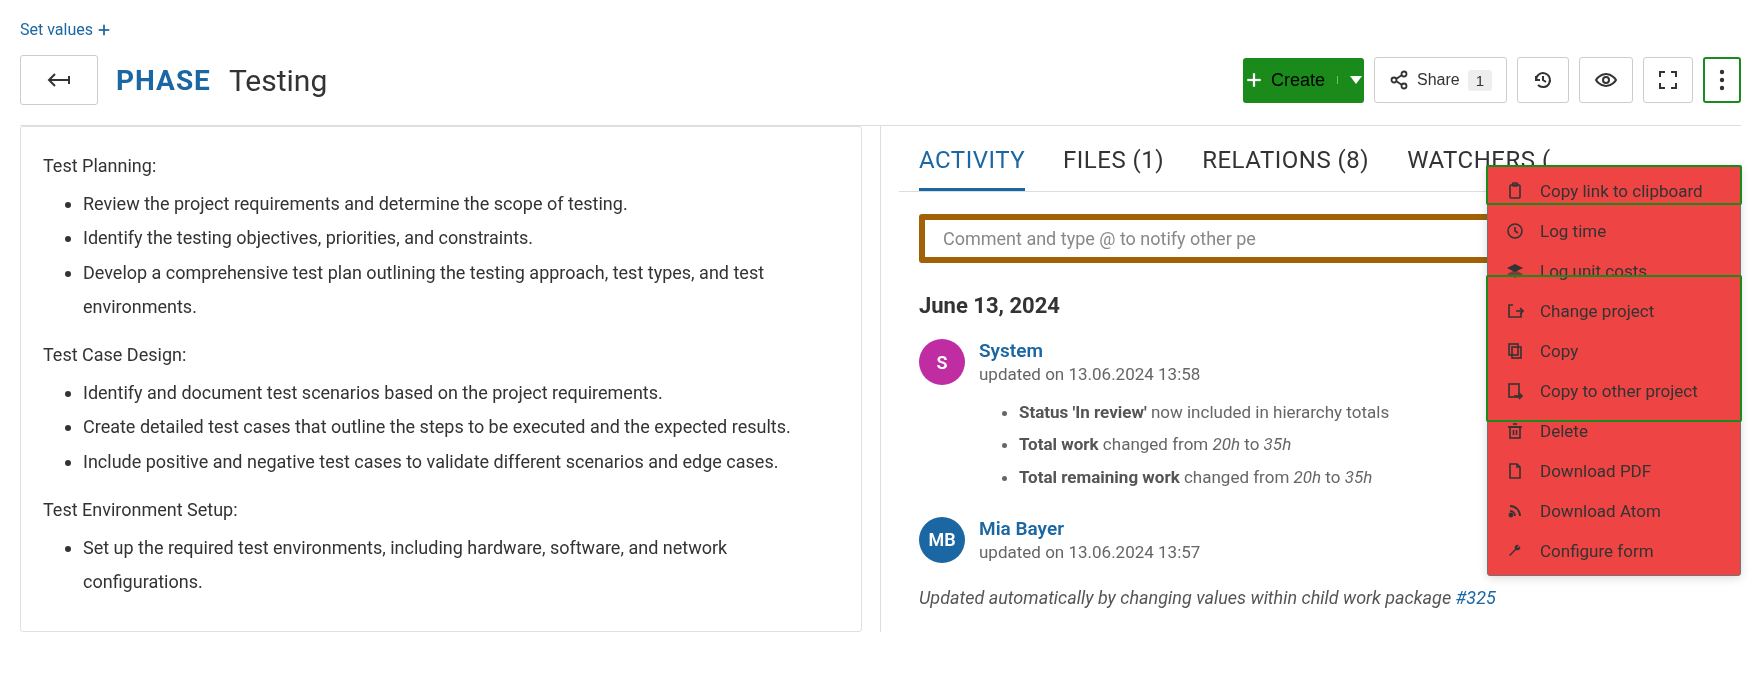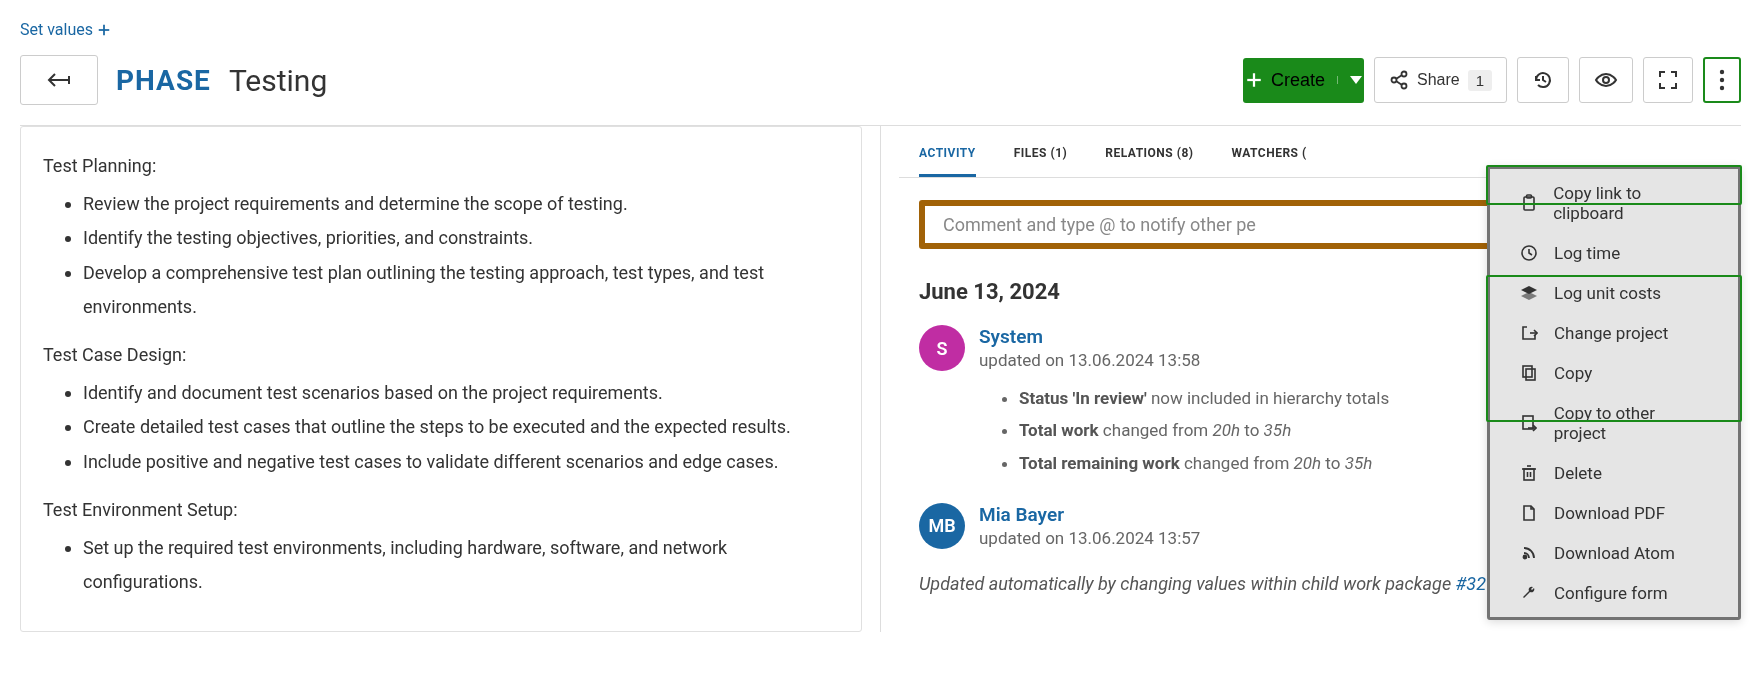--- a/index.html
+++ b/index.html
@@ -22,40 +22,40 @@
 .status-chip { background: #3dd0e0; border-radius: 3px; padding: 10px 14px; font-size: 18px; font-weight: 600; color: #1a3a3f; display: flex; align-items: center; gap: 10px; cursor: pointer; }
 .meta-text { font-size: 16px; color: #555; }
 .assign-btn { margin-left: auto; border: 1px solid #ccc; background: #fff; border-radius: 3px; padding: 12px 18px; font-size: 17px; cursor: pointer; }
 .main-split { display: flex; gap: 0; }
 .left-col { flex: 1; padding-right: 18px; }
 .right-col { flex: 1; border-left: 1px solid #ddd; padding-left: 18px; position: relative; }
 .desc-box { border: 1px solid #e0e0e0; border-radius: 3px; padding: 18px 22px; font-size: 18px; line-height: 1.9; }
 .desc-box ul { padding-left: 40px; margin: 4px 0 14px 0; }
 .desc-box .section-head { margin-top: 4px; }
 .tabs { display: flex; gap: 38px; border-bottom: 1px solid #ddd; padding: 6px 0 0 20px; }
-.tab { font-size: 12px; font-weight: 700; color: #333; padding: 14px 0; cursor: pointer; letter-spacing: 0.5px; }
+.tab { font-size: 24px; font-weight: 400; color: #333; padding: 14px 0; cursor: pointer; letter-spacing: 0.5px; }
 .tab.active { color: #1a67a3; border-bottom: 3px solid #1a67a3; }
 .comment-box { border: 6px solid #a16207; border-radius: 3px; padding: 8px 18px; color: #888; font-size: 18px; margin: 22px 0px 22px 20px; }
 .activity-date-row { display: flex; align-items: center; justify-content: space-between; margin: 10px 0 14px 0; padding: 0 4px 0 20px; }
 .activity-date { font-size: 22px; font-weight: 700; }
 .filter-icon-btn { border: 1px solid #ccc; background: #fff; border-radius: 3px; width: 40px; height: 40px; display: flex; align-items: center; justify-content: center; cursor: pointer; }
 .activity-item { display: flex; gap: 14px; margin-bottom: 24px; padding-left: 20px; position: relative; }
 .avatar { width: 46px; height: 46px; border-radius: 50%; display: flex; align-items: center; justify-content: center; color: #fff; font-weight: 600; font-size: 18px; flex-shrink: 0; }
 .avatar.system { background: #c02da3; }
 .avatar.mb { background: #1a67a3; }
 .activity-body { flex: 1; }
 .activity-author { color: #1a67a3; font-size: 19px; font-weight: 600; }
 .activity-ts { color: #666; font-size: 17px; margin-top: 2px; }
 .activity-ref { color: #1a67a3; font-size: 17px; position: absolute; right: 4px; top: 2px; }
 .diff-list { list-style: disc; padding-left: 40px; margin-top: 12px; color: #666; font-size: 17px; line-height: 1.9; }
 .diff-list b { color: #555; }
 .diff-list i { font-style: italic; }
 .auto-note { font-style: italic; color: #555; font-size: 18px; padding-left: 20px; margin-top: 6px; }
 .auto-note a { color: #1a67a3; text-decoration: none; }
-.dropdown-menu { position: absolute; top: 109px; right: 0; width: 254px; background: #e5e5e5; border: 3px solid #737373; border-radius: 3px; box-shadow: 0 2px 10px rgba(0,0,0,0.15); z-index: 100; padding: 4px 12px; }
+.dropdown-menu { position: absolute; top: 109px; right: 0; width: 254px; background: #ef4444; border: 1px solid #737373; border-radius: 3px; box-shadow: 0 2px 10px rgba(0,0,0,0.15); z-index: 100; padding: 4px 0; }
 .dropdown-item { display: flex; align-items: center; gap: 14px; padding: 10px 16px; font-size: 17px; cursor: pointer; }
 .highlight-green-first { position: absolute; border: 2px solid #1a8a1a; pointer-events: none; top: 108px; right: -1px; width: 256px; height: 40px; z-index: 101; border-radius: 2px; }
 .highlight-green-mid { position: absolute; border: 2px solid #1a8a1a; pointer-events: none; top: 218px; right: -1px; width: 256px; height: 147px; z-index: 101; border-radius: 2px; }
 .icon-wrap { width: 22px; display: flex; justify-content: center; }
 svg { display: block; }
 </style>
 </head>
 <body>
 
 <div class="top-link">

